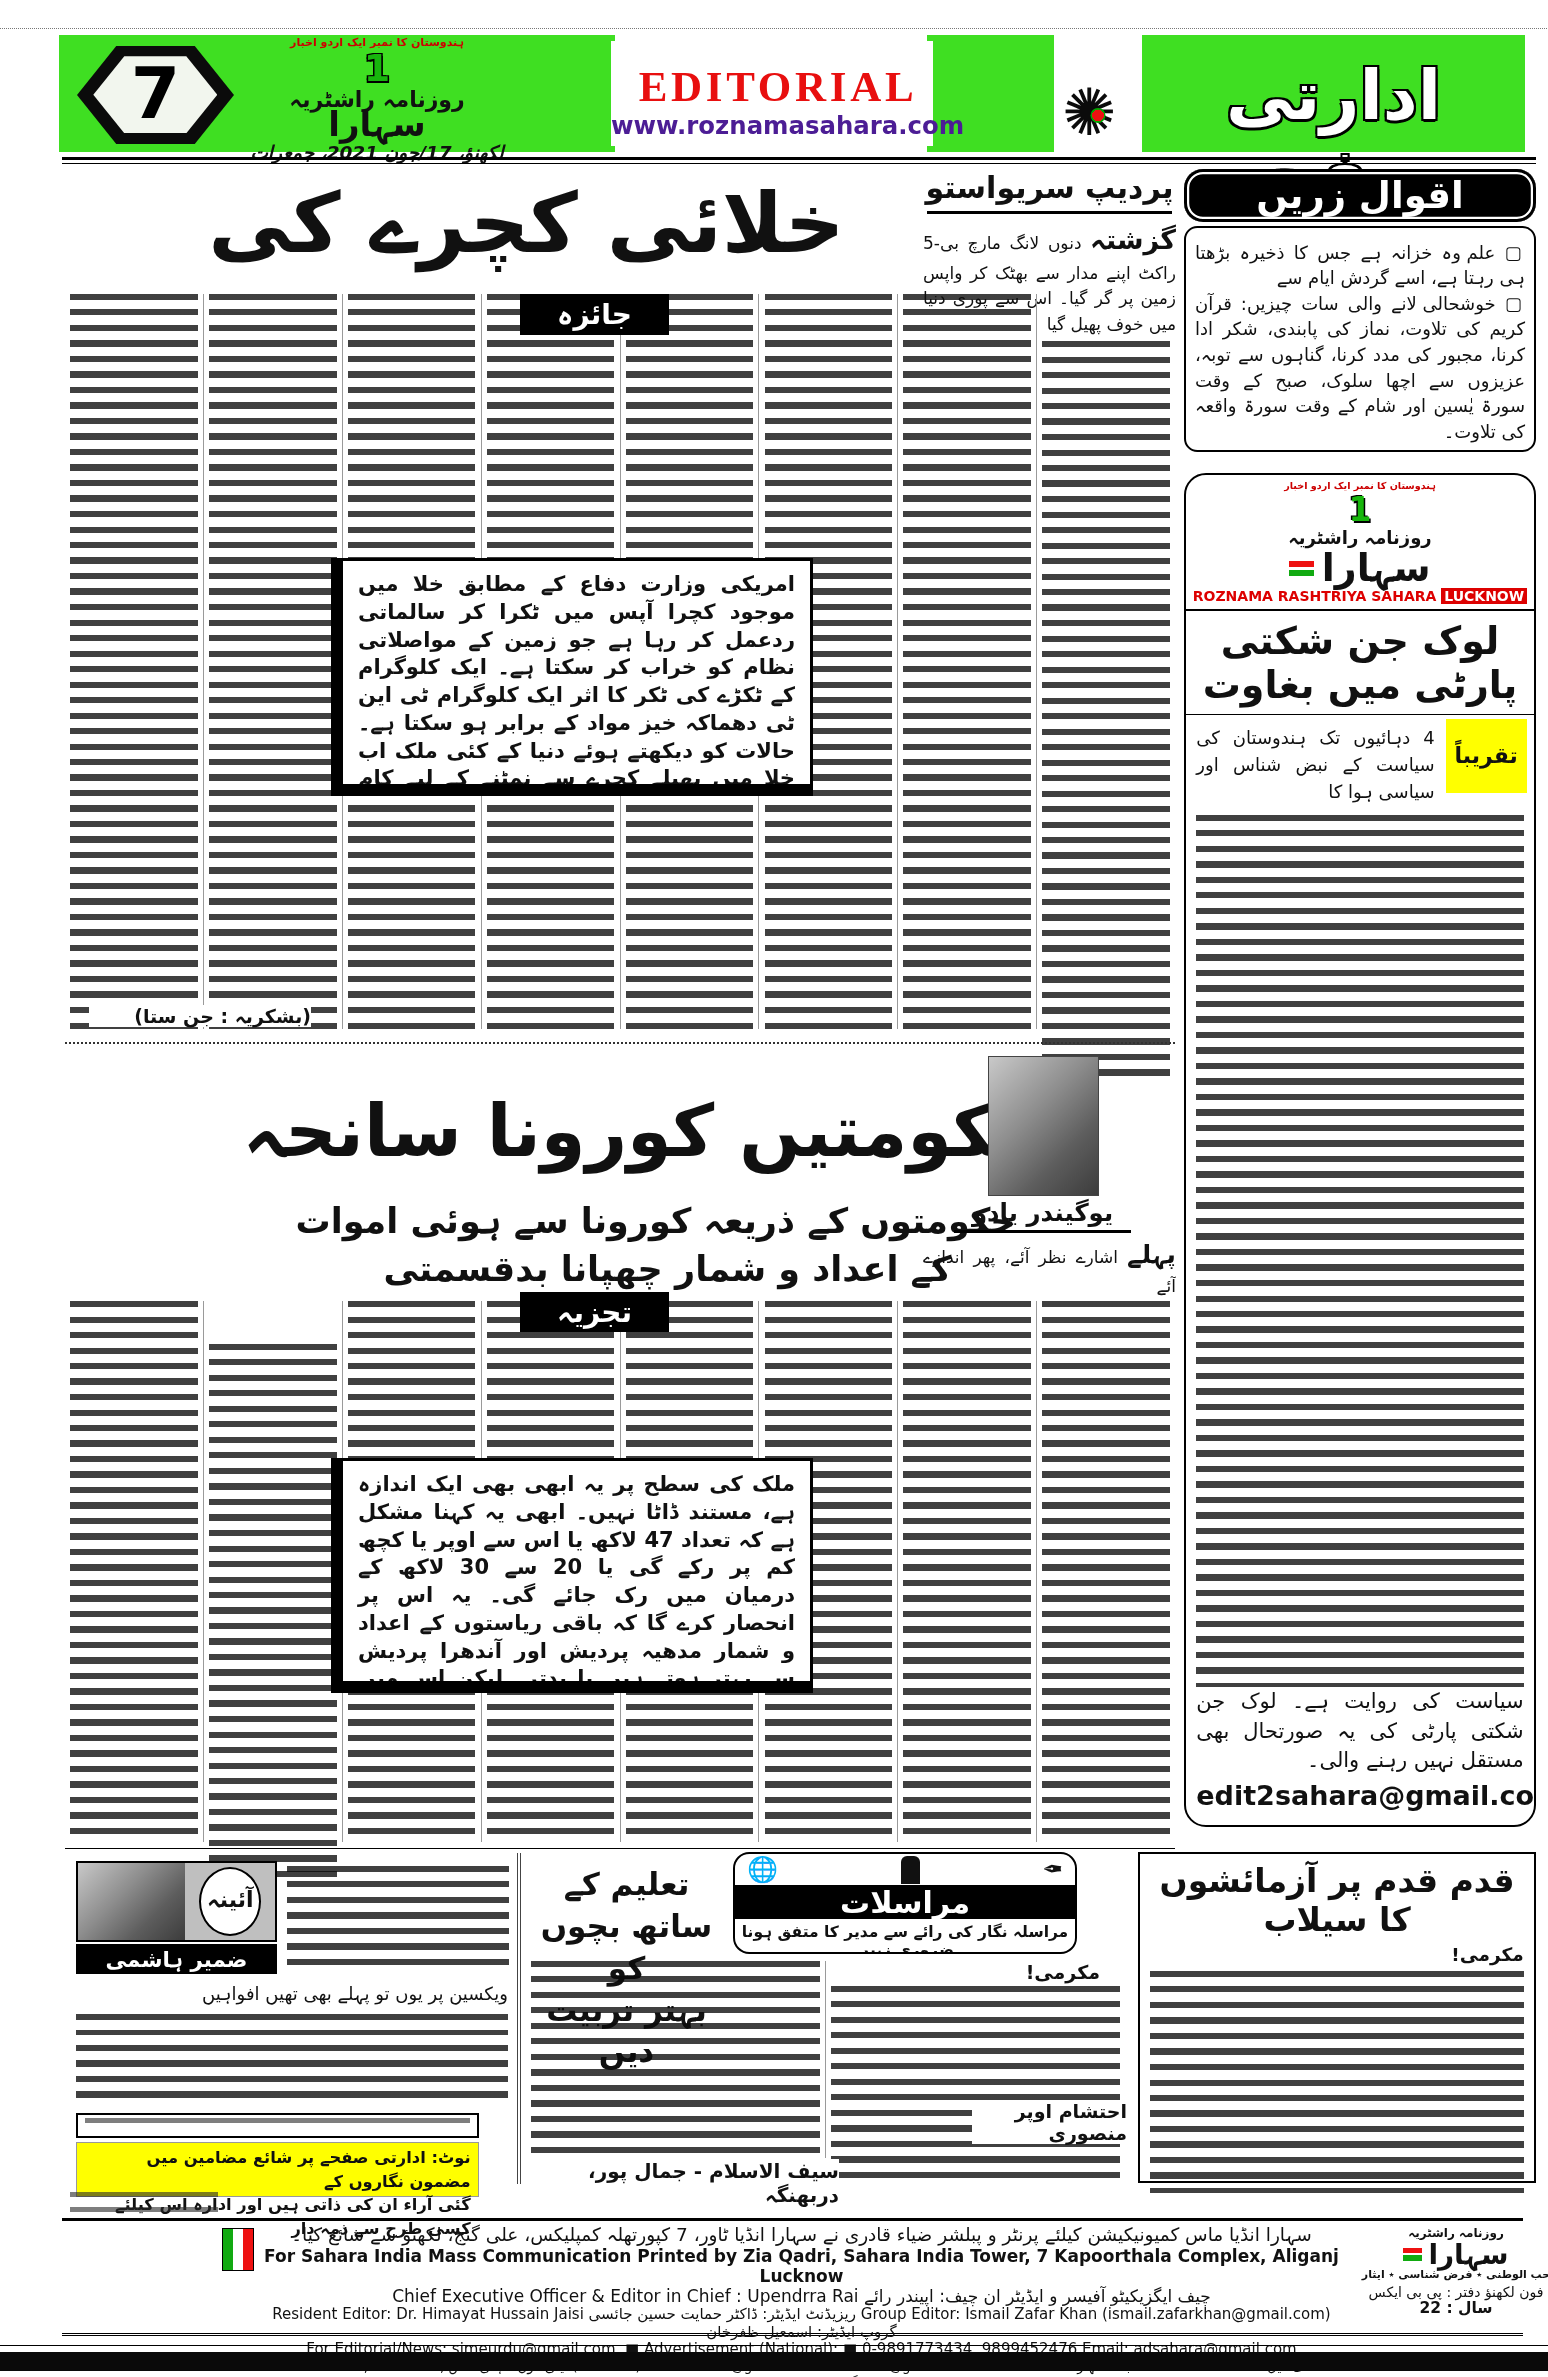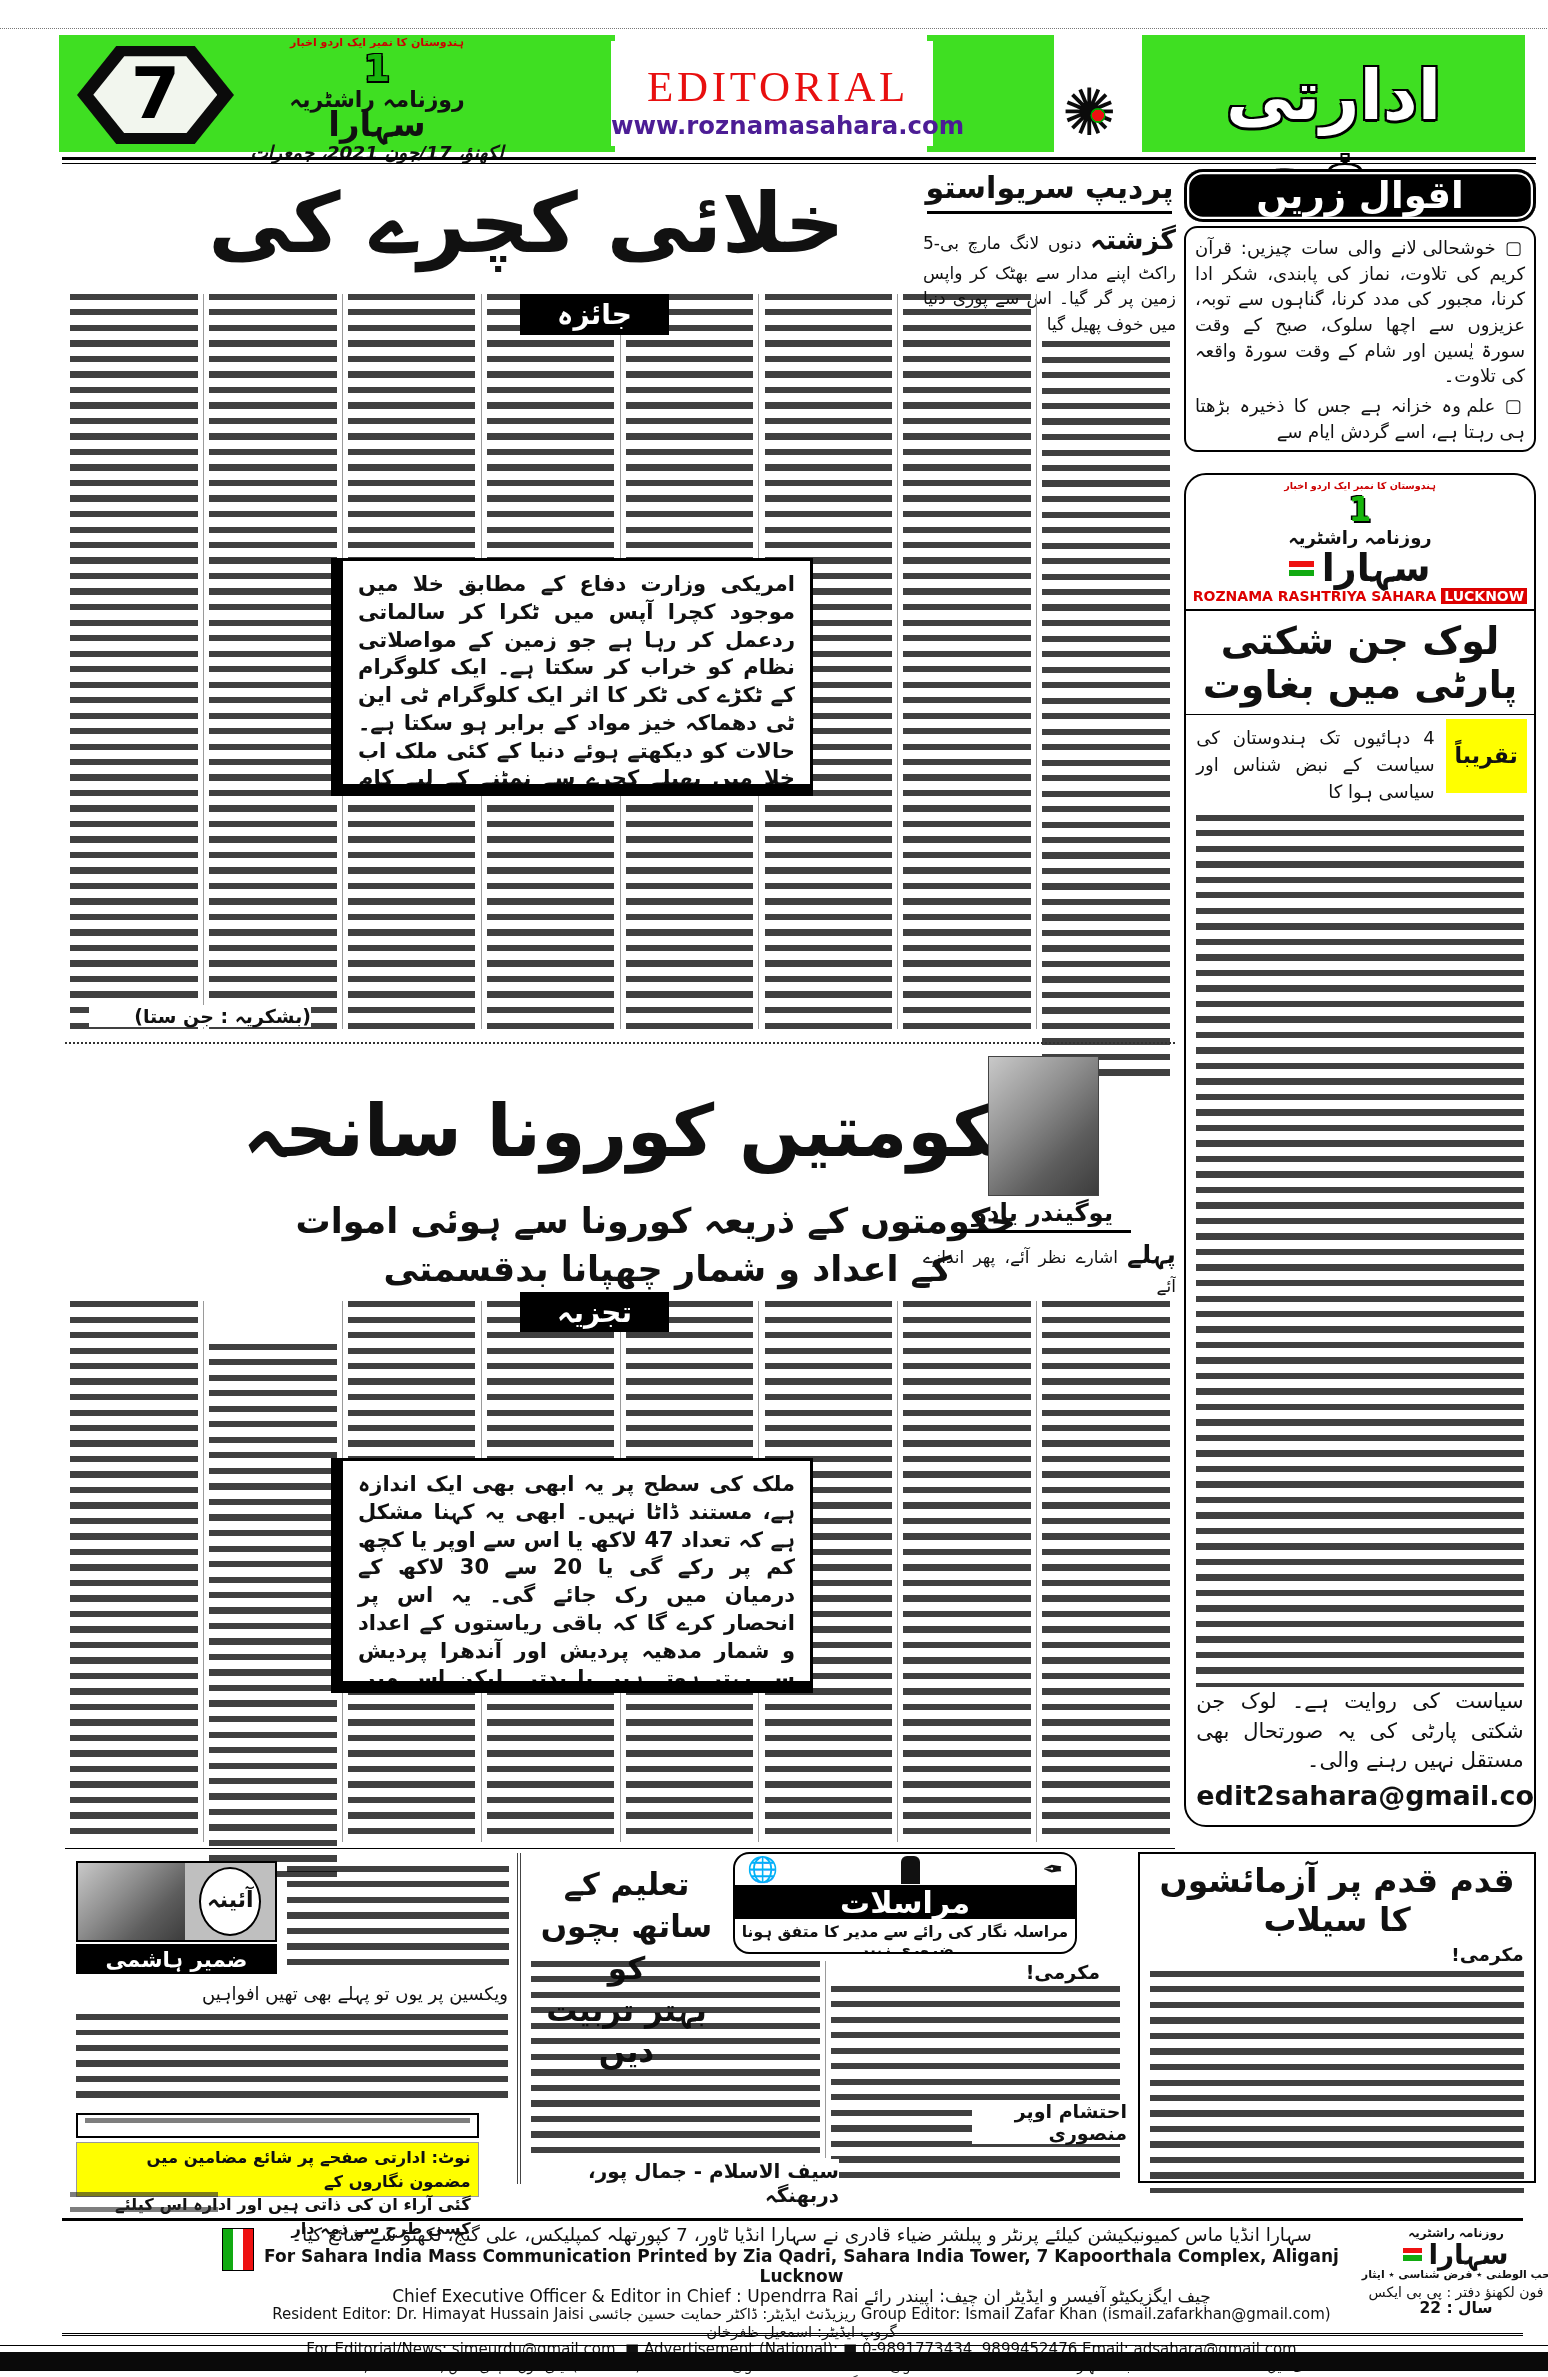--- a/index.html
+++ b/index.html
@@ -55,21 +55,21 @@
   <div class="abs ctr" style="left:244px;top:37px;width:266px;height:117px;line-height:1.05;">
     <div class="rtl" style="font-size:11px;color:#c00;font-weight:bold;">ہندوستان کا نمبر ایک اردو اخبار</div>
     <div style="font-size:38px;font-weight:bold;color:#17b60c;text-shadow:-1.5px -1.5px 0 #000,1.5px 1.5px 0 #000,1.5px -1.5px 0 #000,-1.5px 1.5px 0 #000;">1</div>
     <div class="rtl b" style="font-size:22px;">روزنامہ راشٹریہ</div>
     <div class="rtl b" style="font-size:34px;margin-top:-4.4px;">سہارا</div>
     <div class="rtl b" style="font-size:18.5px;font-style:italic;">لکھنؤ، 17/جون 2021، جمعرات</div>
   </div>
 
   
   <div class="abs" style="left:611px;top:41px;width:322px;height:105px;background:#fff;">
-    <div class="ctr seriff" style="margin-top:21px;font-size:43px;font-weight:normal;color:#e80f0f;letter-spacing:3.7px;padding-left:12px;">EDITORIAL</div>
+    <div class="ctr seriff" style="margin-top:21px;font-size:43px;font-weight:bold;color:#e80f0f;letter-spacing:3.7px;padding-left:12px;">EDITORIAL</div>
     <div class="ctr b" style="font-size:24.4px;color:#4c1d95;">www.roznamasahara.com</div>
   </div>
 
   
   <div class="abs flower" style="left:1062px;top:80px;width:71px;height:71px;font-size:65px;color:#0b0b0b;">✺<span class="dot"></span></div>
 
   
   <div class="abs ctr rtl outline-w" style="left:1142px;top:56px;width:383px;font-size:68px;font-weight:bold;">ادارتی صفحہ</div>
 
   <div class="abs rule-dbl" style="left:62px;top:157px;width:1474px;"></div>
@@ -85,22 +85,22 @@
       <span class="b" style="font-size:27px;">گزشتہ</span>
       <span>دنوں لانگ مارچ بی-5 راکٹ اپنے مدار سے بھٹک کر واپس زمین پر گر گیا۔ اس سے پوری دنیا میں خوف پھیل گیا</span>
     </div>
   </div>
 
   
   <div class="abs blkbox" style="left:1184px;top:169px;width:352px;height:53px;border-radius:19px;box-shadow:inset 0 0 0 3px #000, inset 0 0 0 5.2px #fff;">
     <span class="rtl b" style="font-size:37px;letter-spacing:4.4px;">اقوال زریں</span>
   </div>
   <div class="abs rtl" style="left:1184px;top:226px;width:352px;height:226px;border:2.2px solid #000;border-radius:13.3px;box-sizing:border-box;padding:7.4px 9px;overflow:hidden;">
+    <div style="font-size:18px;line-height:1.42;text-align:justify;margin-top:4.4px;">▢ <span>علم وہ خزانہ ہے جس کا ذخیرہ بڑھتا ہی رہتا ہے، اسے گردش ایام سے</span></div>
     <div style="font-size:18px;line-height:1.42;text-align:justify;">▢ <span>خوشحالی لانے والی سات چیزیں: قرآن کریم کی تلاوت، نماز کی پابندی، شکر ادا کرنا، مجبور کی مدد کرنا، گناہوں سے توبہ، عزیزوں سے اچھا سلوک، صبح کے وقت سورۃ یٰسین اور شام کے وقت سورۃ واقعہ کی تلاوت۔</span></div>
-    <div style="font-size:18px;line-height:1.42;text-align:justify;margin-top:4.4px;">▢ <span>علم وہ خزانہ ہے جس کا ذخیرہ بڑھتا ہی رہتا ہے، اسے گردش ایام سے</span></div>
     <div class="skel lt" style="height:44px;margin-top:6px;"></div>
   </div>
 
   
   <div class="abs blkbox rtl b" style="left:520px;top:294px;width:149px;height:41px;font-size:28px;z-index:4;">جائزہ</div>
 
   
   <div class="abs cols" style="left:65px;top:294px;width:1110px;height:735px;">
     <div class="c">
         <div class="skel" style="height:100%;margin-top:47px;"></div>

